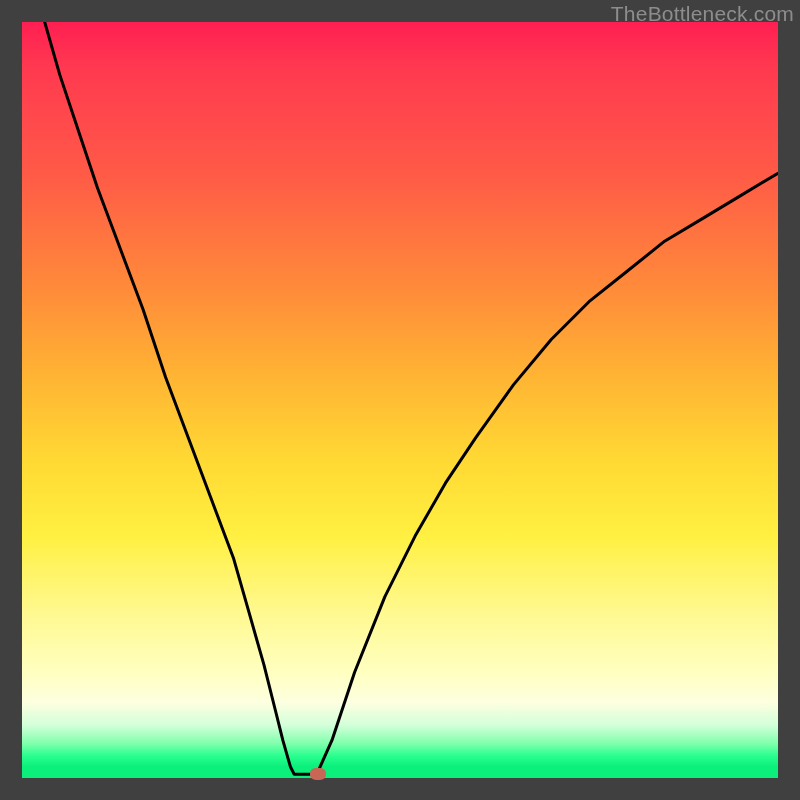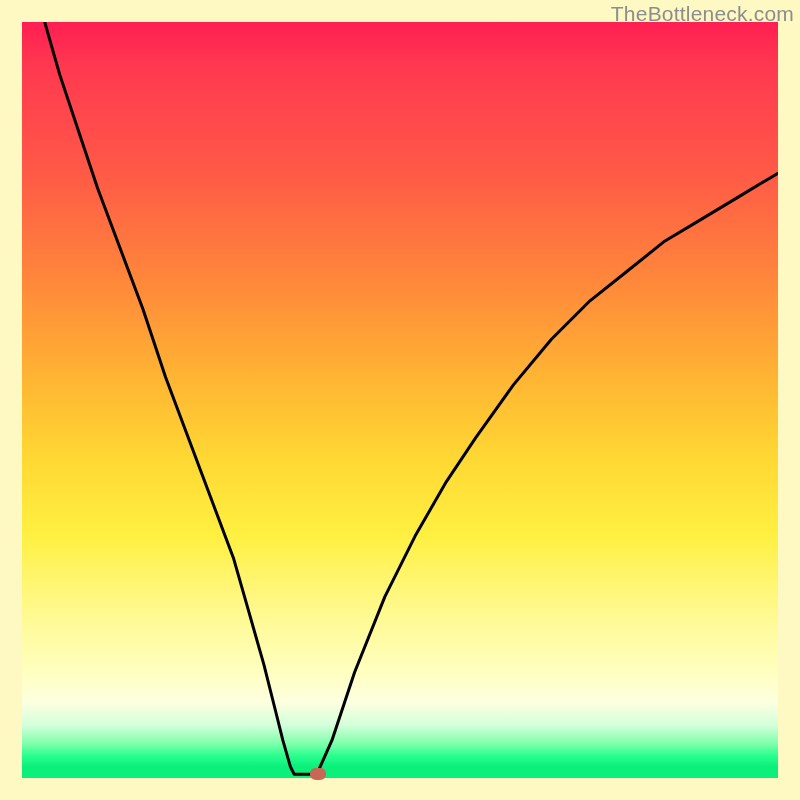--- a/index.html
+++ b/index.html
@@ -10,21 +10,21 @@
     background: #000;
     overflow: hidden;
     font-family: Arial, Helvetica, sans-serif;
   }
   .frame {
     position: absolute;
     left: 0;
     top: 0;
     width: 800px;
     height: 800px;
-    background: #fef9c3;
+    background: #404040;
   }
   .plot-area {
     position: absolute;
     left: 22px;
     top: 22px;
     width: 756px;
     height: 756px;
     
     background: linear-gradient(to bottom,
       #ff1f52 0%,

